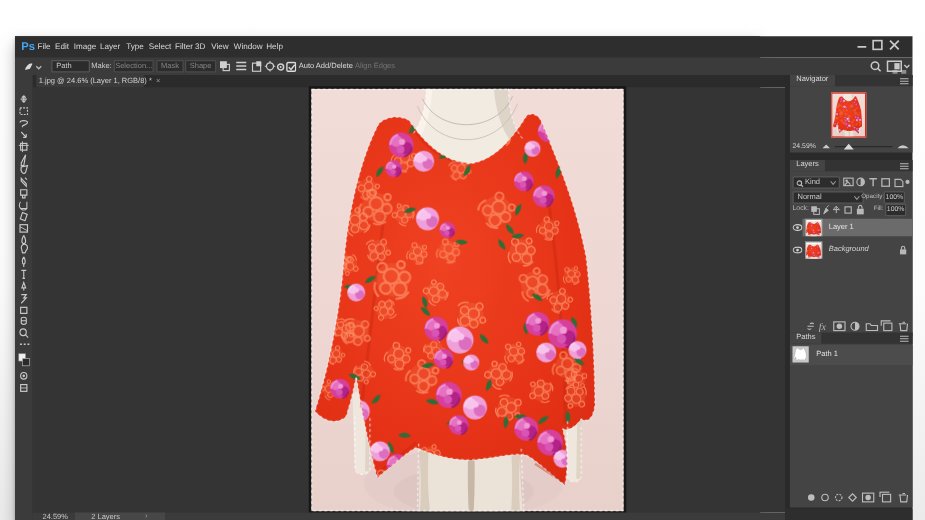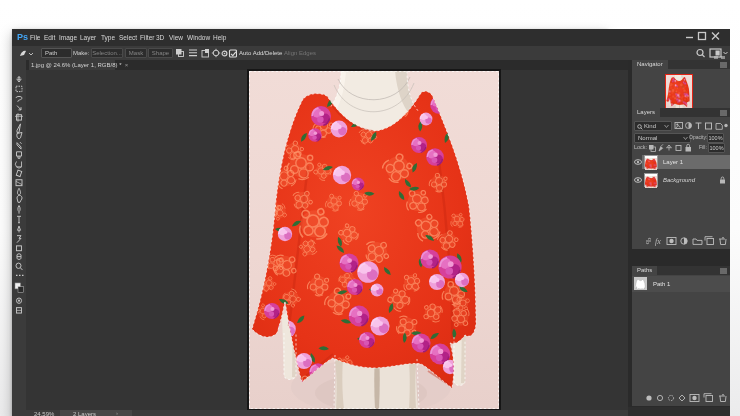--- a/index.html
+++ b/index.html
@@ -381,21 +381,21 @@
         </div>
         <div class="lbl" style="left:2px;top:54px;color:#d5d5d5;font-size:5.5px;">24.59%</div>
         <svg class="abs" style="left:24px;top:53px;" width="72" height="8" viewBox="0 0 72 8">
           <path d="M2,5.5 l3,-3 l3,3 z" fill="#c9c9c9"></path>
           <rect x="12" y="3.8" width="46" height="1" fill="#2a2a2a"></rect>
           <path d="M23,2 l4,4.5 h-8 z" fill="#d9d9d9"></path>
           <path d="M62,5.5 q4,-4.5 9,0 z" fill="#c9c9c9"></path>
         </svg>
       </div>
 
-      <div class="panel" style="top:48px;height:141px;">
+      <div class="panel" style="top:68px;height:141px;">
         <div class="phead">
             <div class="ptab">Layers</div>
           <svg class="abs" style="right:3px;top:2px;" width="7" height="6">
               <path d="M0,1 h7 M0,3 h7 M0,5 h7" stroke="#bbb" stroke-width="0.8"></path>
             </svg>
         </div>
         <div class="ddbox" style="left:2px;top:13px;width:36px;height:8px;line-height:8px;">
           <svg class="abs" style="left:2px;top:1.5px" width="6" height="6" viewBox="0 0 6 6">
               <circle cx="2.5" cy="2.5" r="1.8" fill="none" stroke="#bbb" stroke-width="0.9"></circle>
               <path d="M3.8,3.8 l1.6,1.6" stroke="#bbb" stroke-width="0.9"></path>

